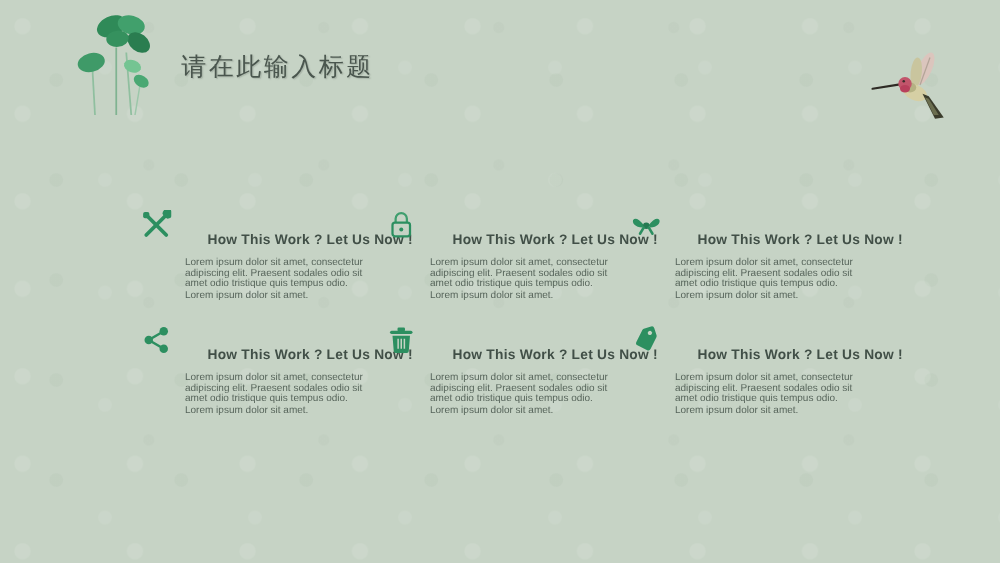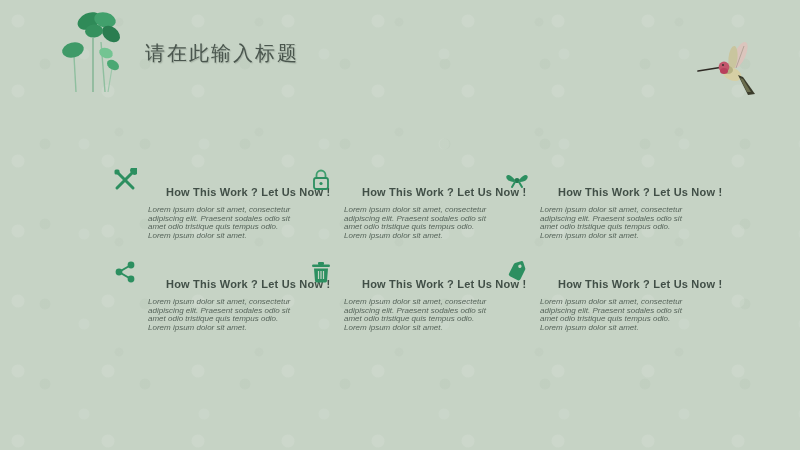--- a/index.html
+++ b/index.html
@@ -55,21 +55,20 @@
     margin-top: 20px;
     white-space: nowrap;
     padding-left: 18px;
   }
   .feature p {
     margin-top: 8px;
     width: 152px;
     font-size: 8px;
     line-height: 8.6px;
     color: #57655b;
-    font-style: italic;
   }
 </style>
 </head>
 <body>
 
 <div class="plant">
   <svg viewBox="0 0 72 86">
     <path d="M14 48 L16 84" stroke="#8fbf9f" stroke-width="1.4" fill="none"></path>
     <path d="M33 30 L33 84" stroke="#7fb391" stroke-width="1.4" fill="none"></path>
     <path d="M41 34 L45 84" stroke="#8fbf9f" stroke-width="1.4" fill="none"></path>

